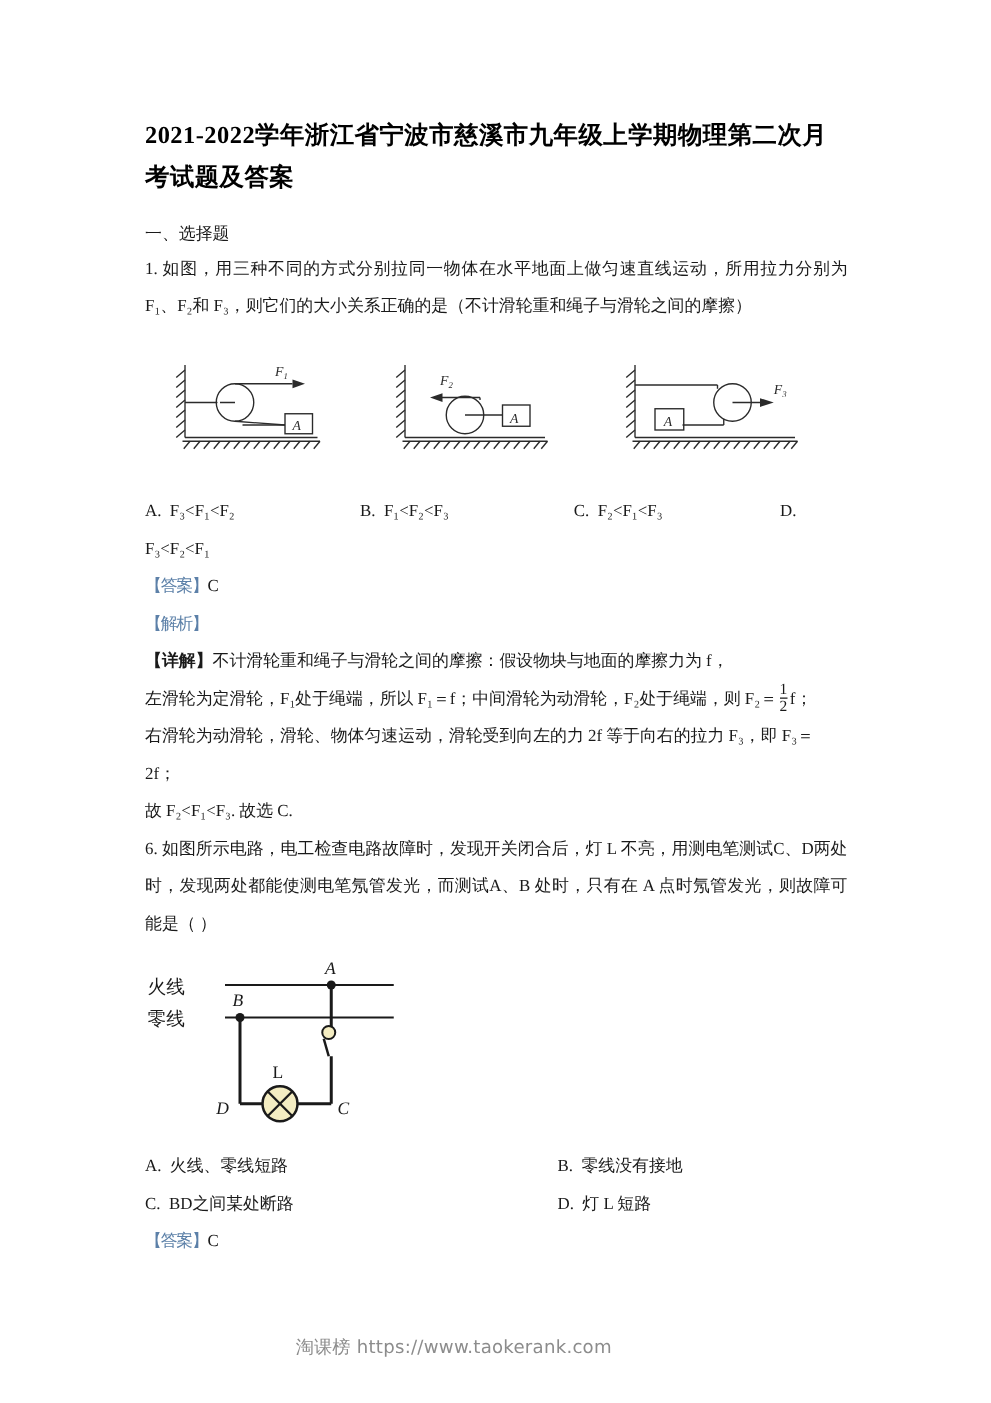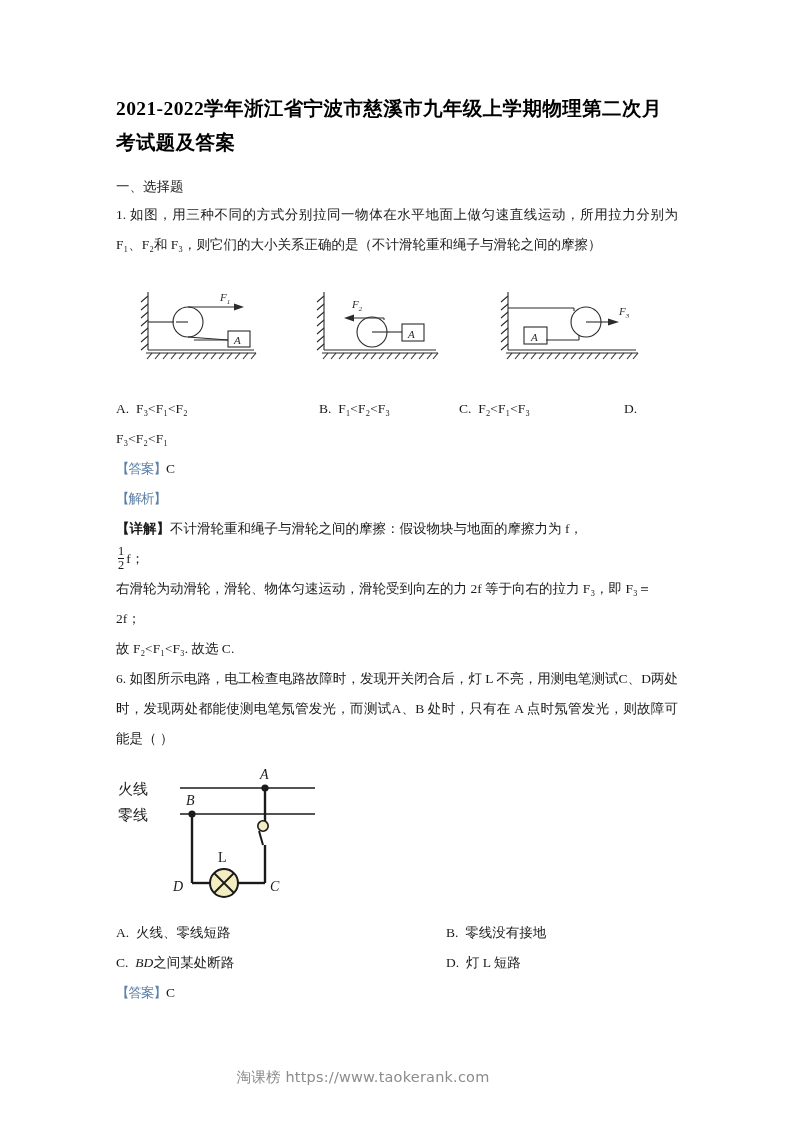--- a/index.html
+++ b/index.html
@@ -59,29 +59,29 @@
     line-height: 30px;
     margin-top: 4px;
     text-decoration: underline;
   }
   .opts-row { display: block; position: relative; height: 30px; }
   .opt {
     position: absolute;
     white-space: nowrap;
   }
   .opt-a { left: 0px; }
-  .opt-b { left: 172px; margin-left: 31px; }
+  .opt-b { left: 172px; }
   .opt-c { left: 343px; }
   .opt-d { left: 508px; }
 
   .opts2 { font-size: 13.5px; line-height: 30px; margin-top: 6px; }
   .opts2-row { position: relative; height: 30px; }
   .o2a { position: absolute; left: 0; }
   .o2b { position: absolute; left: 330px; }
-  .ital { font-style: italic; }
+  .ital { }
 
   
   .blue-line {
     font-size: 13.5px;
     line-height: 30px;
     color: #5c80a8;
   }
   .blue-line .ans-val { color: #1a1a1a; }
   .bracket { letter-spacing: -1px; }
 
@@ -311,21 +311,21 @@
 
     <div class="blue-line">
       <span class="bracket">【解析】</span>
     </div>
 
     <div class="detail-line">
       <b>【详解】</b><span>不计滑轮重和绳子与滑轮之间的摩擦：假设物块与地面的摩擦力为 f，</span>
     </div>
 
     <div class="detail-line">
-      <span class="frac"><span class="num">1</span><span class="den">2</span></span><span>f；</span>
+      <span>左滑轮为定滑轮，F₁处于绳端，所以 F₁＝f；中间滑轮为动滑轮，F₂处于绳端，则 F₂＝</span><span class="frac"><span class="num">1</span><span class="den">2</span></span><span>f；</span>
     </div>
 
     <div class="detail-line">右滑轮为动滑轮，滑轮、物体匀速运动，滑轮受到向左的力 2f 等于向右的拉力 F₃，即 F₃＝</div>
     <div class="detail-line">2f；</div>
     <div class="detail-line">故 F₂&lt;F₁&lt;F₃. 故选 C.</div>
 
     <div class="q-text">6. 如图所示电路，电工检查电路故障时，发现开关闭合后，灯 L 不亮，用测电笔测试C、D两处时，发现两处都能使测电笔氖管发光，而测试A、B 处时，只有在 A 点时氖管发光，则故障可能是（    ）</div>
 
     <div class="fig2">
       <svg width="300" height="150" viewBox="0 0 300 150">

